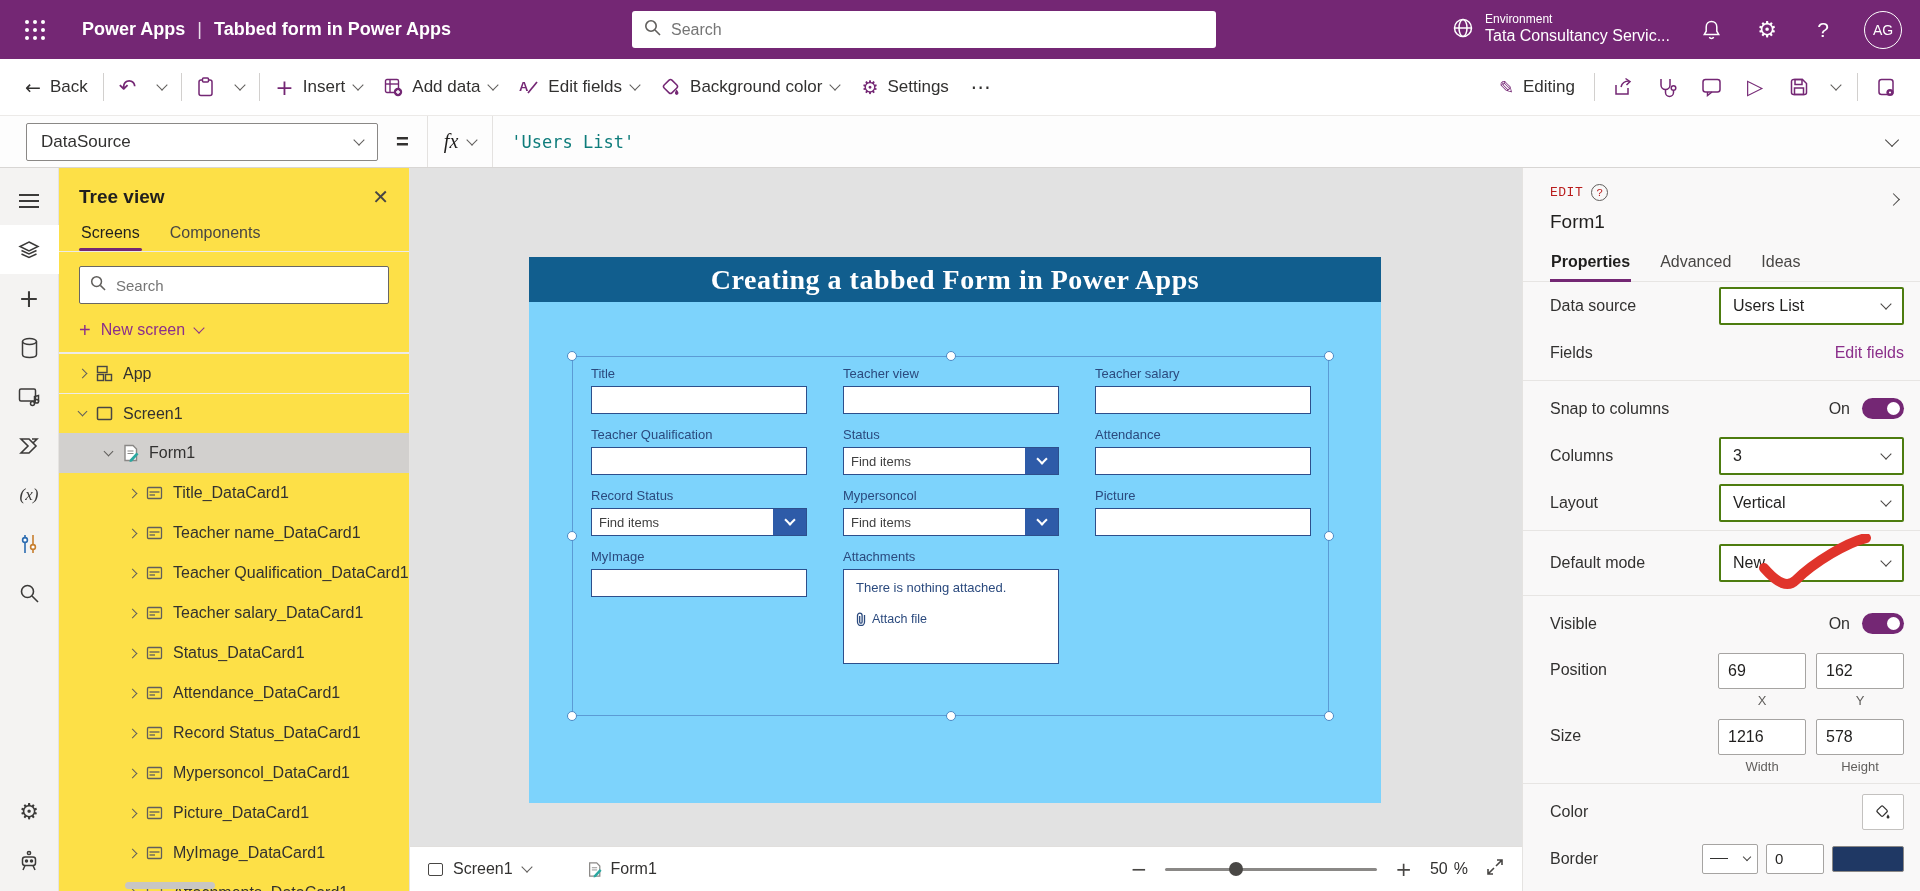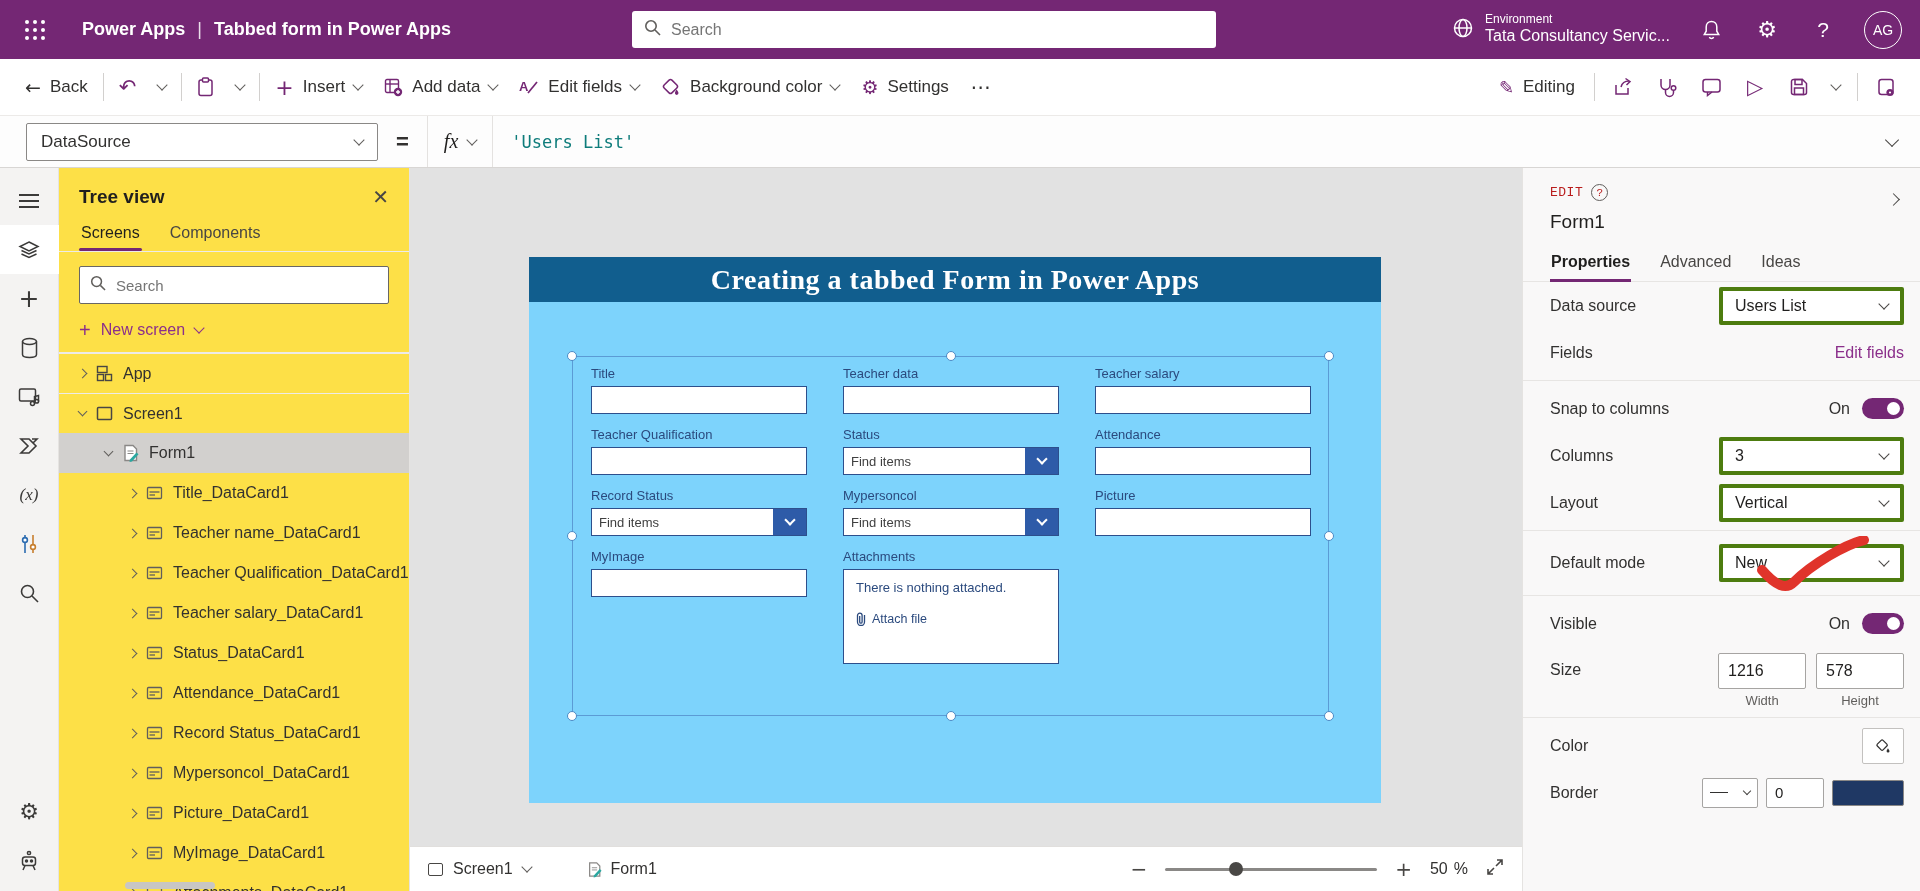--- a/index.html
+++ b/index.html
@@ -114,21 +114,21 @@
   .pp-collapse { position:absolute; right:22px; top:22px; color:#484644; cursor:pointer; }
   .pp-collapse .chv { width:9px; height:9px; transform:rotate(-45deg); }
   .pp-name { font-size:19px; color:#201f1e; margin-top:10px; }
   .pp-tabs { display:flex; gap:28px; margin-top:16px; border-bottom:1px solid #e7e5e3; margin-right:-16px; margin-left:-27px; padding-left:27px; }
   .pp-tab { font-size:16px; color:#484644; padding:4px 1px 10px; cursor:pointer; position:relative; }
   .pp-tab.act { font-weight:bold; color:#201f1e; }
   .pp-tab.act::after { content:""; position:absolute; left:0; right:0; bottom:-1px; height:3px; background:#742774; }
   .prow { display:flex; align-items:center; justify-content:space-between; min-height:47px; }
   .prow .lbl { font-size:16px; color:#323130; }
   .pdiv { height:1px; background:#e7e5e3; margin:4px -16px 4px -27px; }
-  .psel { width:185px; height:38px; background:#fff; border:4px solid #4d7c0f; border-radius:2px; display:flex; align-items:center; padding:0 12px; font-size:16px; color:#201f1e; cursor:pointer; position:relative; }
+  .psel { width:185px; height:38px; background:#fff; border:2px solid #4d7c0f; border-radius:2px; display:flex; align-items:center; padding:0 12px; font-size:16px; color:#201f1e; cursor:pointer; position:relative; }
   .psel .chv { margin-left:auto; color:#484644; }
   .plink { color:#8b2f8b; font-size:16px; cursor:pointer; }
   .tglwrap { display:flex; align-items:center; gap:12px; font-size:16px; color:#323130; }
   .toggle { width:42px; height:21px; border-radius:11px; background:#742774; position:relative; cursor:pointer; flex:none; }
   .toggle::after { content:""; position:absolute; width:13px; height:13px; border-radius:50%; background:#fff; right:4px; top:4px; }
   .pairwrap { display:flex; gap:10px; }
   .pair { display:flex; flex-direction:column; align-items:center; }
   .pnum { width:88px; height:36px; background:#fff; border:1px solid #a6a4a2; border-radius:2px; font-size:16px; color:#201f1e; padding:0 9px; display:flex; align-items:center; }
   .psub { font-size:13px; color:#605e5c; margin-top:4px; }
   .prow.tall { align-items:flex-start; padding-top:6px; min-height:66px; }
@@ -554,21 +554,21 @@
         <div class="banner">
           <span class="banner-t">Creating a tabbed Form in Power Apps</span>
         </div>
         <div class="fsel">
           <div class="fgrid">
             <div>
                 <div class="flabel">Title</div>
                 <div class="fbox"></div>
               </div>
             <div>
-                <div class="flabel">Teacher data</div>
+                <div class="flabel">Teacher view</div>
                 <div class="fbox"></div>
               </div>
             <div>
                 <div class="flabel">Teacher salary</div>
                 <div class="fbox"></div>
               </div>
 
             <div>
                 <div class="flabel">Teacher Qualification</div>
                 <div class="fbox"></div>
@@ -732,20 +732,33 @@
     </div>
     <div class="pdiv"></div>
     <div class="prow">
       <span class="lbl">Visible</span>
       <span class="tglwrap">
           <span>On</span>
           <span class="toggle"></span>
         </span>
     </div>
     <div class="prow tall">
+      <span class="lbl">Position</span>
+      <div class="pairwrap">
+        <div class="pair">
+            <div class="pnum">69</div>
+            <div class="psub">X</div>
+          </div>
+        <div class="pair">
+            <div class="pnum">162</div>
+            <div class="psub">Y</div>
+          </div>
+      </div>
+    </div>
+    <div class="prow tall">
       <span class="lbl">Size</span>
       <div class="pairwrap">
         <div class="pair">
             <div class="pnum">1216</div>
             <div class="psub">Width</div>
           </div>
         <div class="pair">
             <div class="pnum">578</div>
             <div class="psub">Height</div>
           </div>

